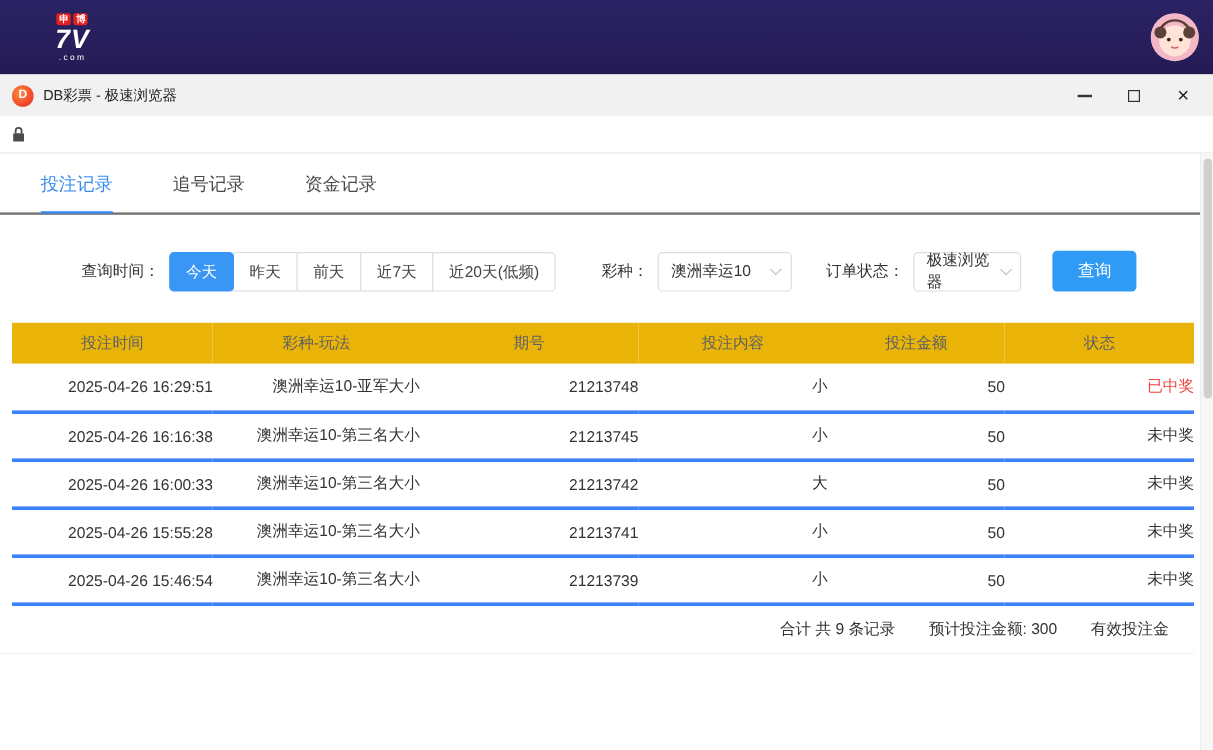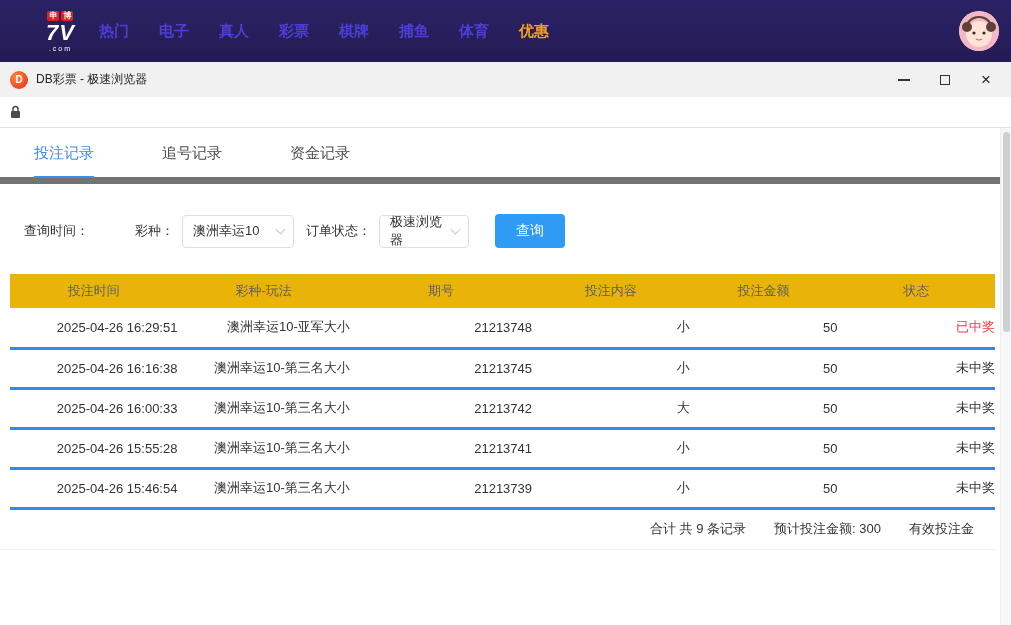--- a/index.html
+++ b/index.html
@@ -28,33 +28,33 @@
   .wc-max i { display:block; width:10px; height:10px; border:1.5px solid #333; }
   .wc-close { font-size:17px; color:#222; line-height:1; }
 
   .addressbar { height:31px; background:#fff; border-bottom:1px solid #e4e4e4; display:flex; align-items:center; padding:0 10px; }
   .lock { margin-right:8px; flex:none; }
   .url { font-size:13px; color:#333; white-space:nowrap; overflow:hidden; }
 
   
   .page { height:497px; position:relative; background:#fff; }
 
-  .tabs { display:flex; gap:68px; padding:16px 0 0 34px; border-bottom:7px solid #737373; }
+  .tabs { display:flex; gap:50px; padding:16px 0 0 34px; border-bottom:2px solid #737373; }
   .tab { font-size:15px; color:#4a4a4a; padding-bottom:13px; cursor:pointer; }
   .tab.active { color:#3a8cf2; border-bottom:2px solid #3a8cf2; margin-bottom:-1px; }
 
   .filters { display:flex; align-items:center; padding:30px 0 0 24px; }
-  .flabel { font-size:13px; color:#333; margin-right:8px; white-space:nowrap; }
+  .flabel { font-size:13px; color:#333; margin-right:8px; white-space:nowrap;margin-left:44px; }
   .btn-group { display:flex; }
   .tbtn { height:33px; line-height:31px; padding:0 13px; font-size:13px; color:#444; background:#fff; border:1px solid #dcdfe6; margin-left:-1px; cursor:pointer; white-space:nowrap; }
   .tbtn:first-child { border-radius:4px 0 0 4px; margin-left:0; }
   .tbtn:last-child { border-radius:0 4px 4px 0; }
   .tbtn.active { background:#3a96f5; border-color:#3a96f5; color:#fff; border-radius:4px; position:relative; z-index:1; }
   .ml38 { margin-left:38px; }
-  .ml20 { margin-left:12px; }
+  .ml20 { margin-left:28px; }
   .select { display:flex; align-items:center; justify-content:space-between; height:33px; border:1px solid #dcdfe6; border-radius:4px; padding:0 9px 0 10px; font-size:13px; color:#333; background:#fff; cursor:pointer; }
   .select.lottery { width:112px;align-items:center; }
   .select.status { width:90px; }
   .caret { width:7px; height:7px; border-right:1.5px solid #c0c4cc; border-bottom:1.5px solid #c0c4cc; transform:rotate(45deg); margin-top:-4px; }
   .query-btn { margin-left:26px; width:70px; height:34px; background:#2f9bf4; color:#fff; border:none; border-radius:4px; font-size:14px; cursor:pointer; font-family:inherit; }
 
   .bet-table { width:985px; margin:26px 0 0 10px; border-collapse:collapse; table-layout:fixed; }
   .bet-table th { background:#eab308; height:34px; font-size:13px; color:#5c6066; font-weight:normal; }
   .bet-table td { height:40px; text-align:right; font-size:13px; color:#333; border-bottom:3px solid #3b82f6; white-space:nowrap; }
   .bet-table td.won { color:#f0413c; }
@@ -69,30 +69,20 @@
 
 <header class="topbar">
   <div class="logo">
     <div class="logo-badges">
       <span>申</span>
       <span>博</span>
     </div>
     <div class="logo-main">7V</div>
     <div class="logo-sub">.com</div>
   </div>
-  <nav class="topnav">
-    <a class="nav-item">热门</a>
-    <a class="nav-item">电子</a>
-    <a class="nav-item">真人</a>
-    <a class="nav-item">彩票</a>
-    <a class="nav-item">棋牌</a>
-    <a class="nav-item">捕鱼</a>
-    <a class="nav-item">体育</a>
-    <a class="nav-item highlight">优惠</a>
-  </nav>
   <div class="avatar">
     <svg width="40" height="40" viewBox="0 0 40 40">
       <circle cx="20" cy="20" r="20" fill="#f3b7c6"></circle>
       <circle cx="20" cy="23" r="13" fill="#ffe3d6"></circle>
       <path d="M5 20 a15 15 0 0 1 30 0 l-3 -1 a12 12 0 0 0 -24 0 z" fill="#5d4037"></path>
       <circle cx="8" cy="16" r="5" fill="#5d4037"></circle>
       <circle cx="32" cy="16" r="5" fill="#5d4037"></circle>
       <circle cx="15" cy="22" r="1.6" fill="#3a2a22"></circle>
       <circle cx="25" cy="22" r="1.6" fill="#3a2a22"></circle>
       <path d="M17 28 q3 2 6 0" stroke="#c66" stroke-width="1.2" fill="none"></path>
@@ -124,20 +114,27 @@
 <div class="page">
 
   <div class="tabs">
     <div class="tab active">投注记录</div>
     <div class="tab">追号记录</div>
     <div class="tab">资金记录</div>
   </div>
 
   <div class="filters">
     <span class="flabel">查询时间：</span>
+    <div class="btn-group">
+      <button class="tbtn active">今天</button>
+      <button class="tbtn">昨天</button>
+      <button class="tbtn">前天</button>
+      <button class="tbtn">近7天</button>
+      <button class="tbtn">近20天(低频)</button>
+    </div>
     <span class="flabel ml38">彩种：</span>
     <div class="select lottery">
       <span>澳洲幸运10</span>
       <i class="caret"></i>
     </div>
     <span class="flabel ml20">订单状态：</span>
     <div class="select status">
       <span>极速浏览器</span>
       <i class="caret"></i>
     </div>

